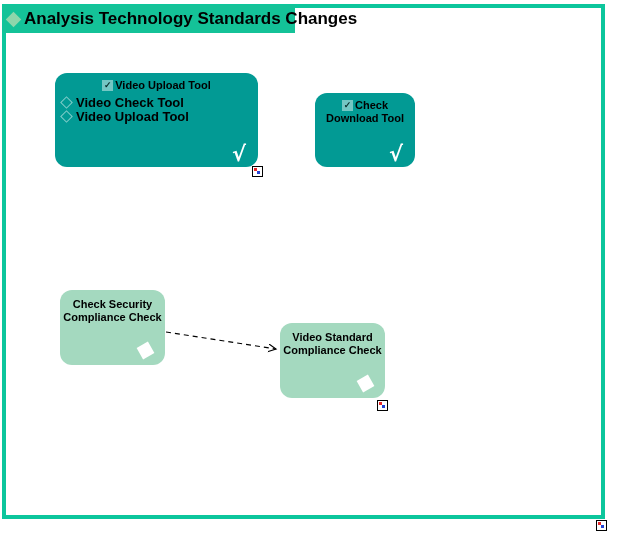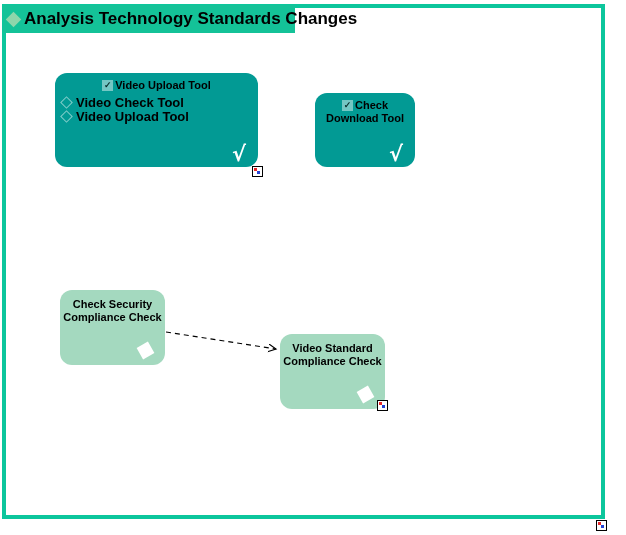--- a/index.html
+++ b/index.html
@@ -121,20 +121,20 @@
   <div class="title-line2">Download Tool</div>
   <span class="corner-glyph">√</span>
 </div>
 
 <div class="node green" style="left:60px;top:290px;width:105px;height:75px;">
   <div class="node-title" style="margin-top:8px;">Check Security</div>
   <div class="title-line2">Compliance Check</div>
   <span class="white-diamond"></span>
 </div>
 
-<div class="node green" style="left:280px;top:334px;width:105px;height:75px;">
+<div class="node green" style="left:280px;top:323px;width:105px;height:75px;">
   <div class="node-title" style="margin-top:8px;">Video Standard</div>
   <div class="title-line2">Compliance Check</div>
   <span class="white-diamond"></span>
 </div>
 <div class="badge" style="left:377px;top:400px;"></div>
 
 <div class="badge" style="left:596px;top:520px;"></div>
 
 </body></html>

